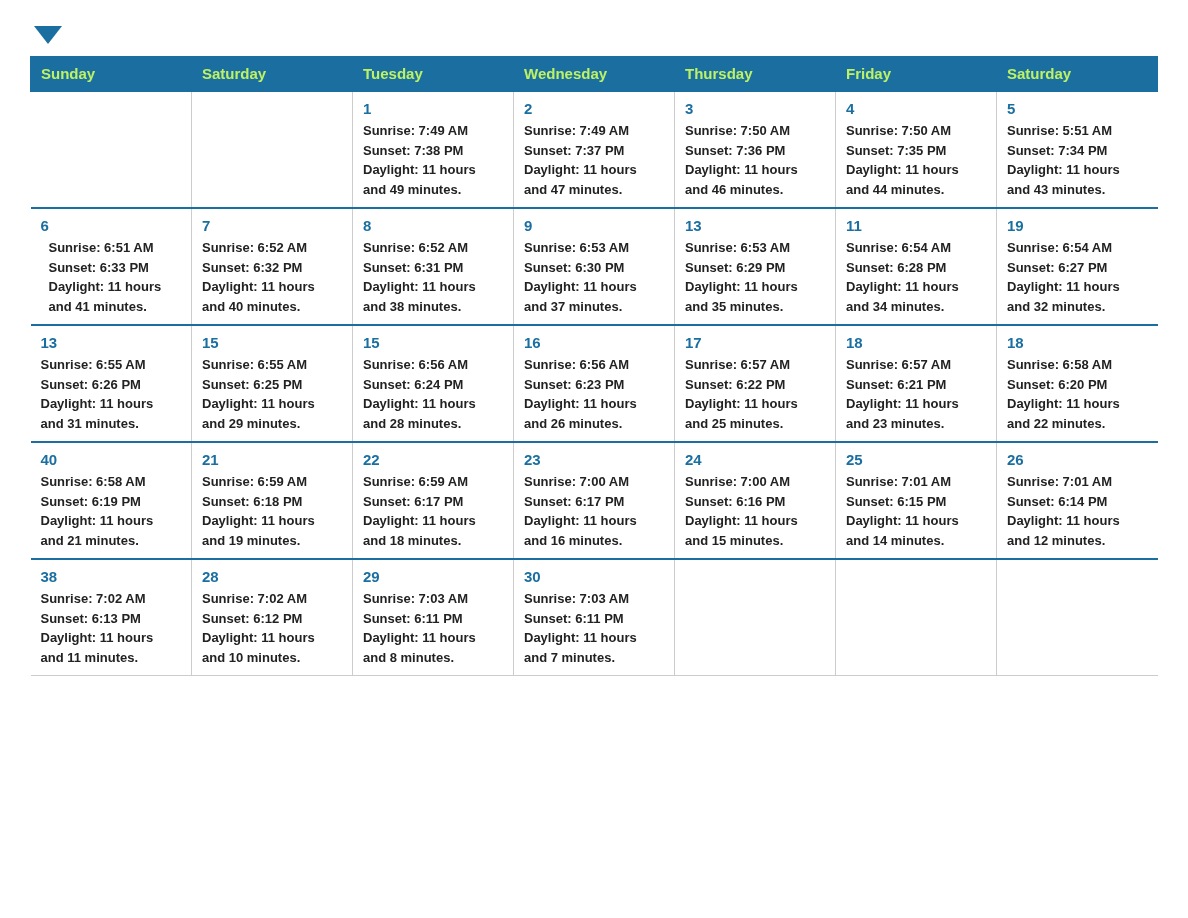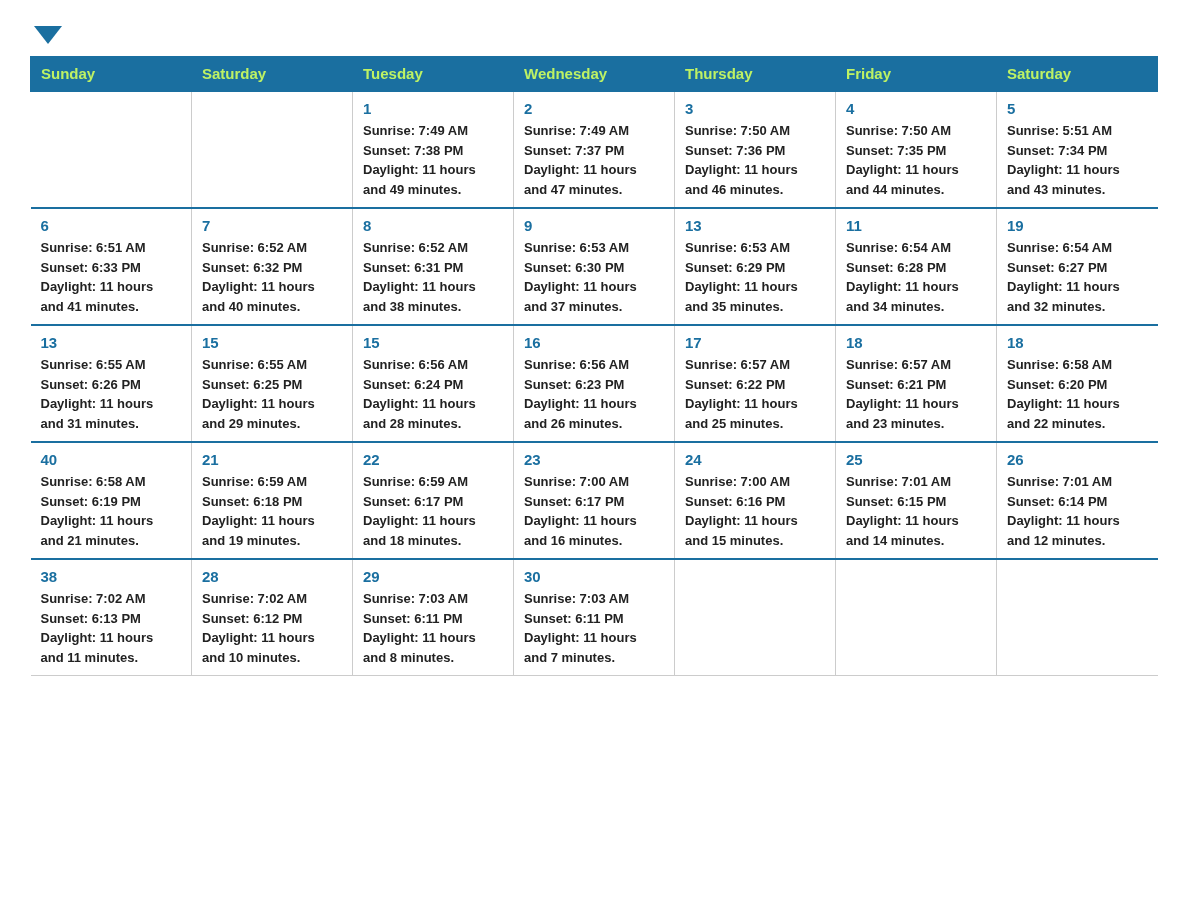--- a/index.html
+++ b/index.html
@@ -171,21 +171,21 @@
           <span class="day-num">5</span>
           <div class="day-info" style="white-space: pre-line;">Sunrise: 5:51 AM
 Sunset: 7:34 PM
 Daylight: 11 hours
 and 43 minutes.</div>
         </td>
       </tr>
       <tr>
         <td>
           <span class="day-num">6</span>
-          <div class="day-info" style="white-space: pre-line;">Sunrise: 6:51 AM
+          <div class="day-info" style="white-space: pre-line; margin-left: 8px;">Sunrise: 6:51 AM
 Sunset: 6:33 PM
 Daylight: 11 hours
 and 41 minutes.</div>
         </td>
         <td>
           <span class="day-num">7</span>
           <div class="day-info" style="white-space: pre-line;">Sunrise: 6:52 AM
 Sunset: 6:32 PM
 Daylight: 11 hours
 and 40 minutes.</div>

